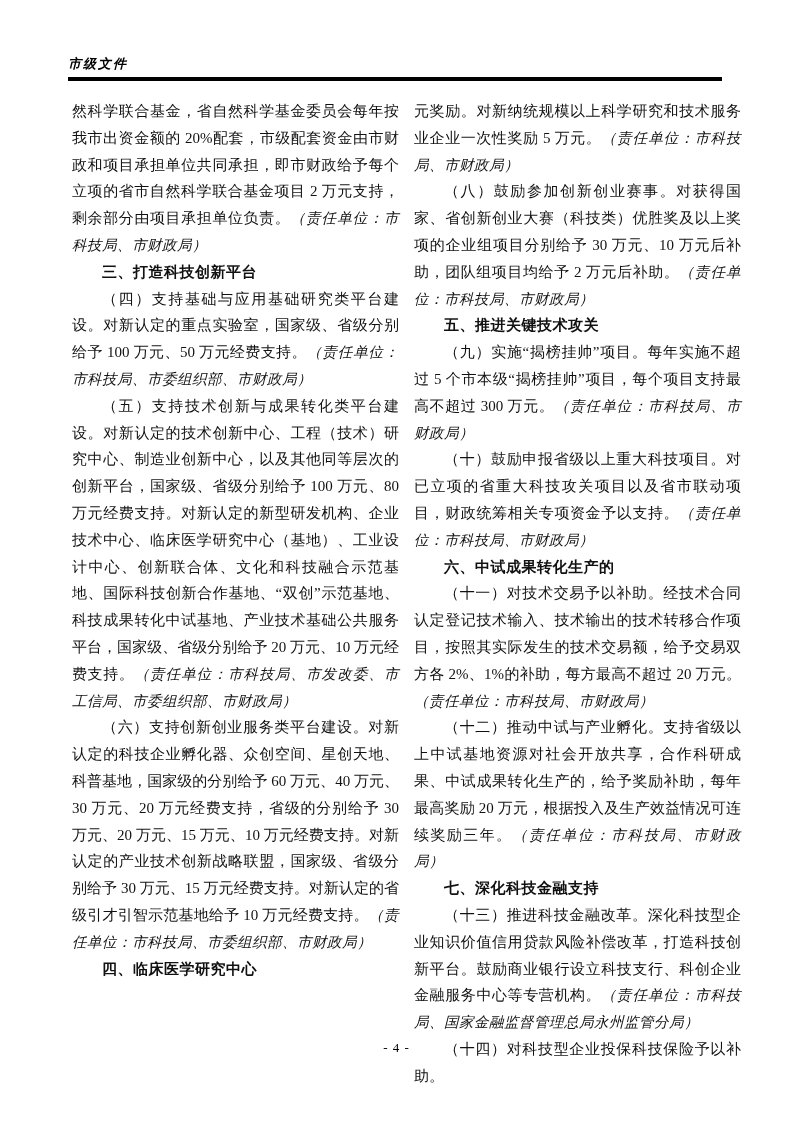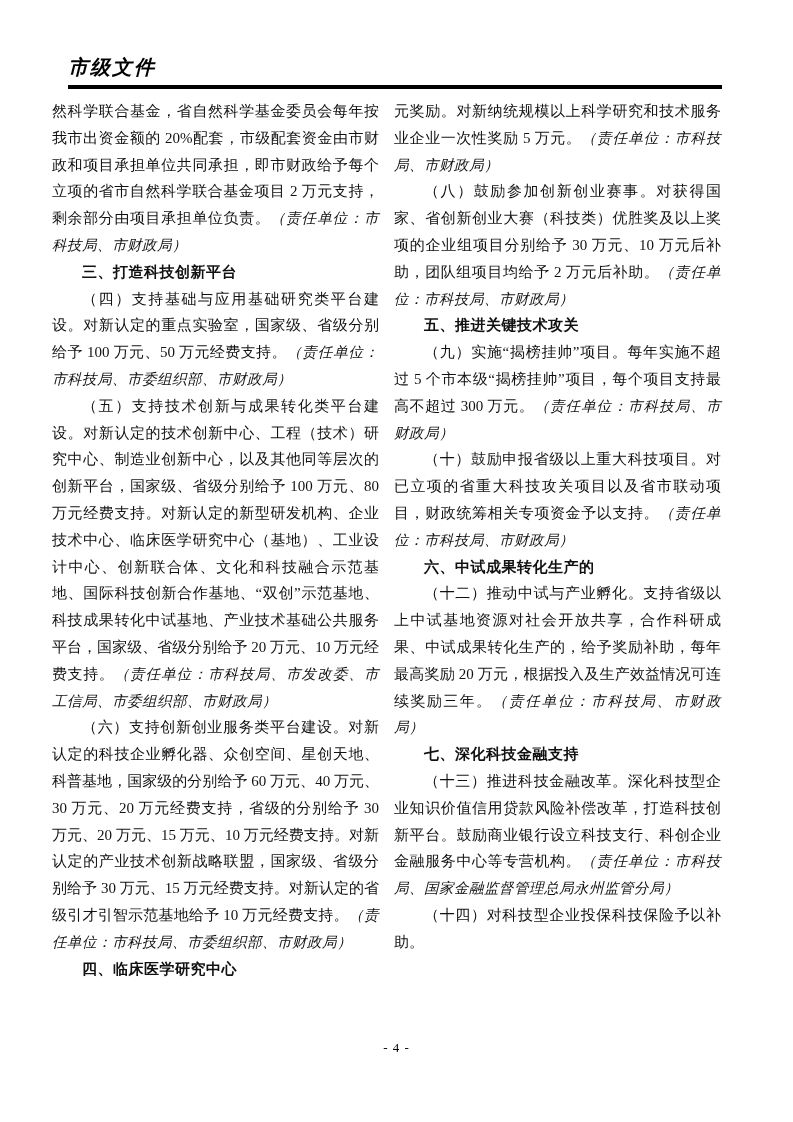--- a/index.html
+++ b/index.html
@@ -12,34 +12,34 @@
     font-family:"Liberation Serif","DejaVu Serif",serif;
     color:#111111;
   }
   
   .page-header{
     position:absolute;left:68px;top:54px;width:654px;
   }
   .header-label{
     display:inline-block;
     font-family:"Liberation Serif","DejaVu Serif",serif;
-    font-size:20px;
+    font-size:13px;
     font-weight:700;
     font-style:italic;
     letter-spacing:2px;
     color:#000;
     padding-bottom:4px;
   }
   .header-rule{
     width:654px;height:4px;
     background:#000;
   }
   
   .columns{
-    position:absolute;left:52px;top:98px;
+    position:absolute;left:72px;top:98px;
     width:669px;height:944px;
     display:flex;
     gap:15px;
   }
   .col{
     width:327px;
     font-size:15px;
     line-height:26.8px;
     text-align:justify;
     text-justify:inter-ideograph;
@@ -87,20 +87,21 @@
         <p class="para"><span class="run-body">（六）支持创新创业服务类平台建设。对新认定的科技企业孵化器、众创空间、星创天地、科普基地，国家级的分别给予 60 万元、40 万元、30 万元、20 万元经费支持，省级的分别给予 30 万元、20 万元、15 万元、10 万元经费支持。对新认定的产业技术创新战略联盟，国家级、省级分别给予 30 万元、15 万元经费支持。对新认定的省级引才引智示范基地给予 10 万元经费支持。</span><span class="run-resp">（责任单位：市科技局、市委组织部、市财政局）</span></p>
         <p class="heading"><span class="run-body">四、临床医学研究中心</span></p>
       </div>
     <div class="col" id="col-right">
         <p class="para no-indent"><span class="run-body">元奖励。对新纳统规模以上科学研究和技术服务业企业一次性奖励 5 万元。</span><span class="run-resp">（责任单位：市科技局、市财政局）</span></p>
         <p class="para"><span class="run-body">（八）鼓励参加创新创业赛事。对获得国家、省创新创业大赛（科技类）优胜奖及以上奖项的企业组项目分别给予 30 万元、10 万元后补助，团队组项目均给予 2 万元后补助。</span><span class="run-resp">（责任单位：市科技局、市财政局）</span></p>
         <p class="heading"><span class="run-body">五、推进关键技术攻关</span></p>
         <p class="para"><span class="run-body">（九）实施“揭榜挂帅”项目。每年实施不超过 5 个市本级“揭榜挂帅”项目，每个项目支持最高不超过 300 万元。</span><span class="run-resp">（责任单位：市科技局、市财政局）</span></p>
         <p class="para"><span class="run-body">（十）鼓励申报省级以上重大科技项目。对已立项的省重大科技攻关项目以及省市联动项目，财政统筹相关专项资金予以支持。</span><span class="run-resp">（责任单位：市科技局、市财政局）</span></p>
         <p class="heading"><span class="run-body">六、中试成果转化生产的</span></p>
+        <p class="para"><span class="run-body">（十一）对技术交易予以补助。经技术合同认定登记技术输入、技术输出的技术转移合作项目，按照其实际发生的技术交易额，给予交易双方各 2%、1%的补助，每方最高不超过 20 万元。</span><span class="run-resp">（责任单位：市科技局、市财政局）</span></p>
         <p class="para"><span class="run-body">（十二）推动中试与产业孵化。支持省级以上中试基地资源对社会开放共享，合作科研成果、中试成果转化生产的，给予奖励补助，每年最高奖励 20 万元，根据投入及生产效益情况可连续奖励三年。</span><span class="run-resp">（责任单位：市科技局、市财政局）</span></p>
         <p class="heading"><span class="run-body">七、深化科技金融支持</span></p>
         <p class="para"><span class="run-body">（十三）推进科技金融改革。深化科技型企业知识价值信用贷款风险补偿改革，打造科技创新平台。鼓励商业银行设立科技支行、科创企业金融服务中心等专营机构。</span><span class="run-resp">（责任单位：市科技局、国家金融监督管理总局永州监管分局）</span></p>
         <p class="para"><span class="run-body">（十四）对科技型企业投保科技保险予以补助。</span></p>
       </div>
   </div>
 
   <div class="page-footer">- 4 -</div>
 
 </div>

